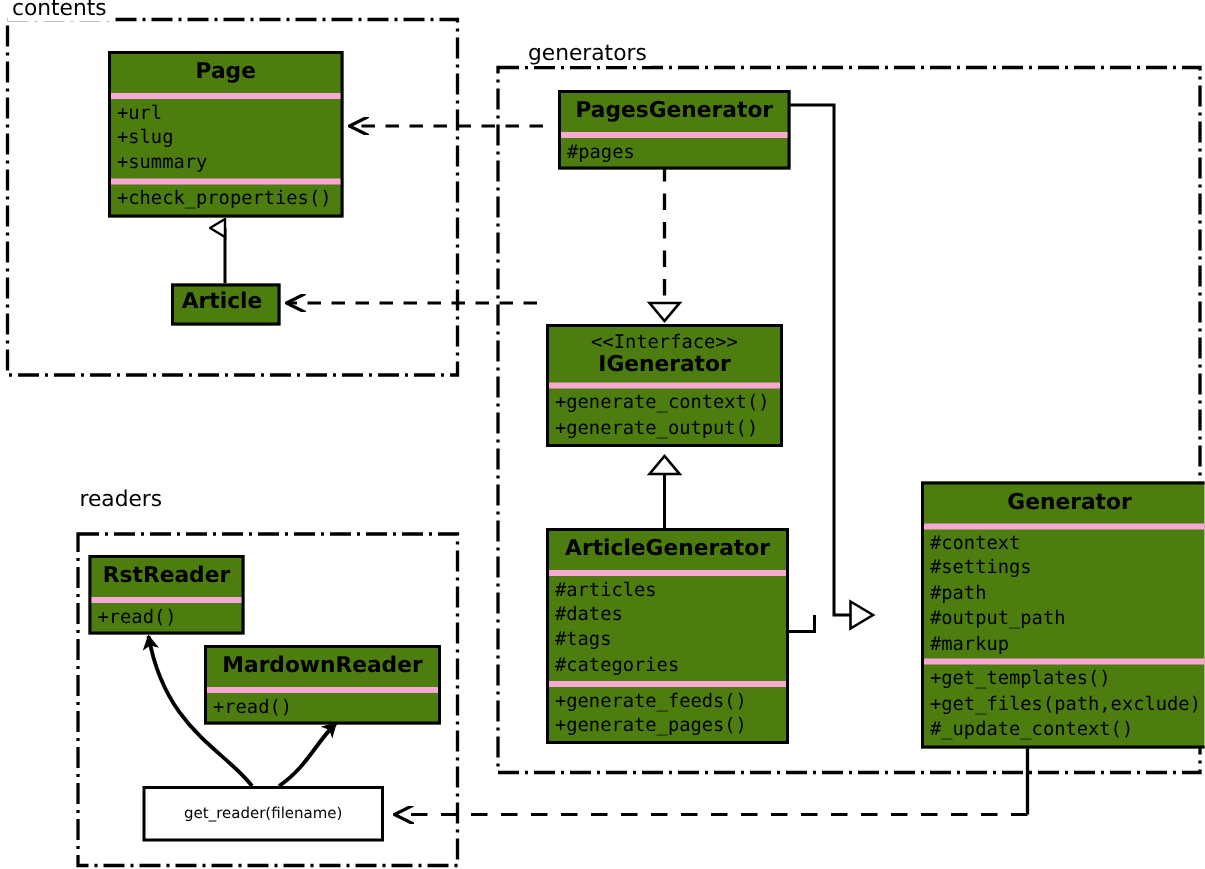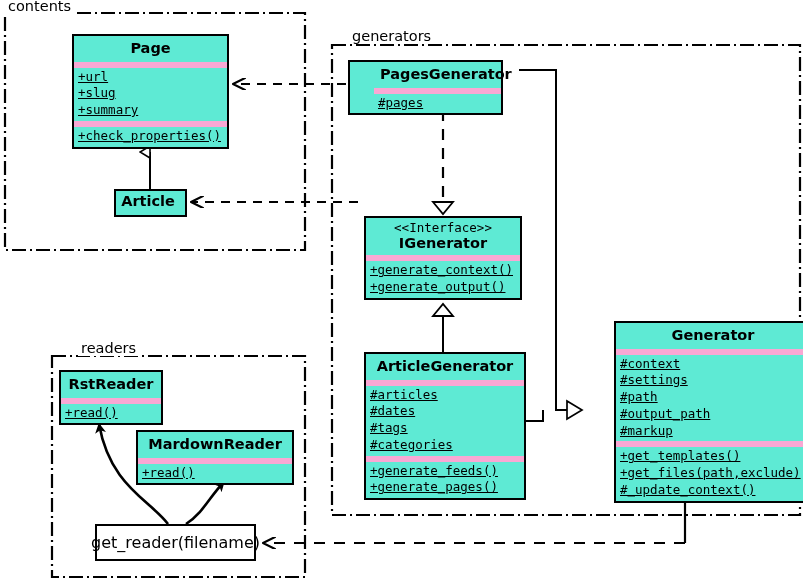--- a/index.html
+++ b/index.html
@@ -3,50 +3,50 @@
 <meta charset="utf-8">
 <style>
   html,body{margin:0;padding:0;background:#ffffff;}
   body{width:803px;height:579px;position:relative;overflow:hidden;
        font-family:"DejaVu Sans", sans-serif;}
   #canvas{position:absolute;left:0;top:0;width:803px;height:435px;}
   svg.layer{position:absolute;left:0;top:0;width:803px;height:579px;}
   svg.layer{pointer-events:none;}
 
   
-  .umlbox{position:absolute;border:2px solid #000;background:#5eead4;box-sizing:border-box;}
+  .umlbox{position:absolute;border:2px solid #000;background:#4d7c0f;box-sizing:border-box;}
   .uml-title{font-weight:bold;text-align:center;font-size:14.5px;color:#000;
              padding:4px 6px 5px 6px;line-height:1.15;white-space:nowrap;}
   .uml-stereo{font-weight:normal;font-size:12.5px;text-align:center;
               font-family:"DejaVu Sans Mono", monospace;line-height:1.1;}
-  .uml-sec{border-top:6px solid #f9a8d4;padding:1px 4px 2px 4px;text-decoration:underline;}
+  .uml-sec{border-top:4px solid #f9a8d4;padding:1px 4px 2px 4px;}
   .uml-item{font-family:"DejaVu Sans Mono", monospace;font-size:12.5px;
             color:#000;line-height:1.34;white-space:nowrap;}
   .plainbox{position:absolute;border:2px solid #000;background:#fff;box-sizing:border-box;
             display:flex;align-items:center;justify-content:center;}
-  .plainbox span{font-size:16px;font-family:"DejaVu Sans", sans-serif;color:#000;}
+  .plainbox span{font-size:10px;font-family:"DejaVu Sans", sans-serif;color:#000;}
 
   
   .pkg-label{position:absolute;font-size:14.5px;color:#000;background:#fff;
              padding:0 3px;white-space:nowrap;font-family:"DejaVu Sans", sans-serif;}
 
   
   #box-page{left:72px;top:34px;width:157px;}
   #box-article{left:114px;top:189px;width:73px;height:28px;}
-  #box-pagesgen{left:348px;top:60px;width:155px;padding-left:24px;}
+  #box-pagesgen{left:372px;top:60px;width:155px;}
   #box-igen{left:364px;top:216px;width:158px;}
   #box-artgen{left:364px;top:352px;width:162px;}
   #box-generator{left:614px;top:321px;width:198px;}
   #box-rst{left:59px;top:370px;width:104px;}
   #box-mard{left:136px;top:430px;width:158px;}
   #box-getreader{left:95px;top:524px;width:161px;height:37px;}
 
   #lbl-contents{left:5px;top:-2px;}
   #lbl-generators{left:349px;top:28px;}
-  #lbl-readers{left:50px;top:340px;margin-left:28px;}
+  #lbl-readers{left:50px;top:325px;}
 </style>
 </head>
 <body>
 
 <div id="canvas">
 
   <svg class="layer" viewBox="0 0 803 579" xmlns="http://www.w3.org/2000/svg">
     <defs>
       <marker id="hollowTriUp" markerWidth="14" markerHeight="12" refX="7" refY="11" orient="auto-start-reverse" markerUnits="userSpaceOnUse">
         <path d="M1,11 L7,1 L13,11 Z" fill="#fff" stroke="#000" stroke-width="1.6"></path>

